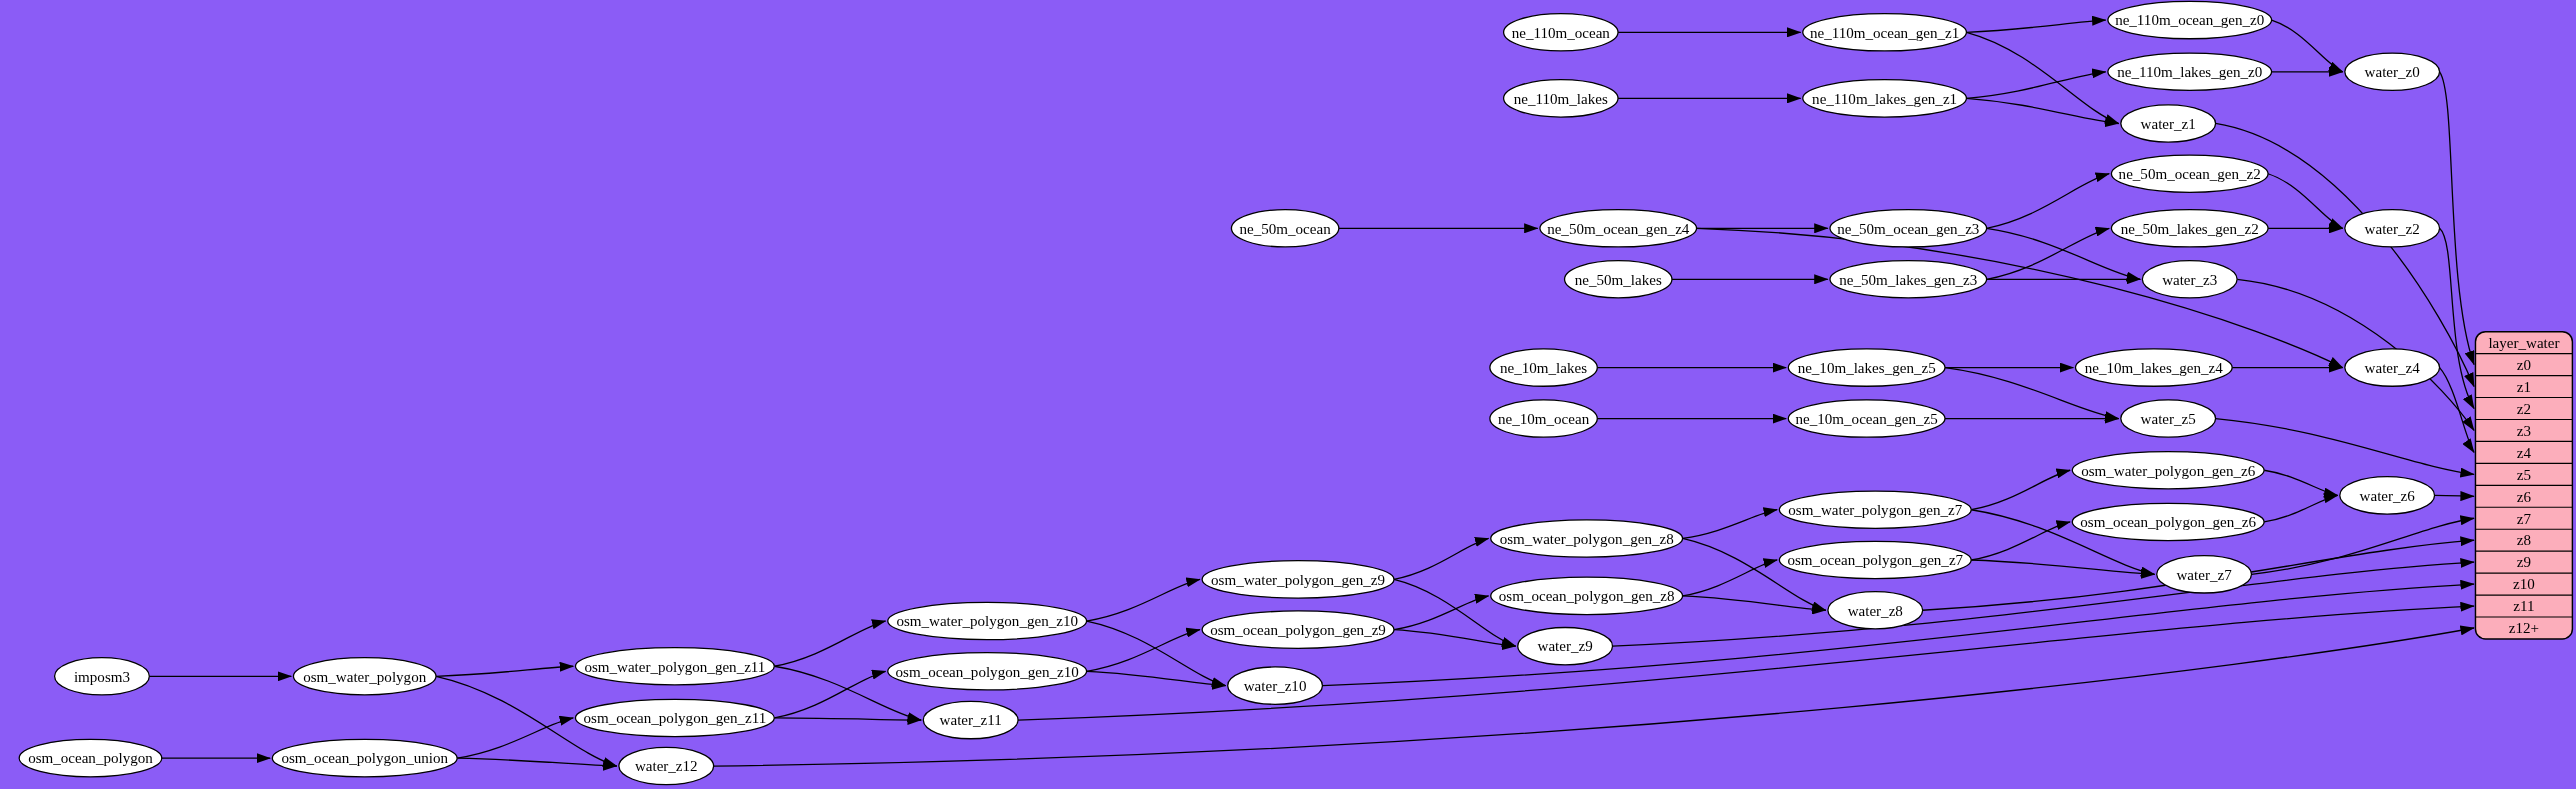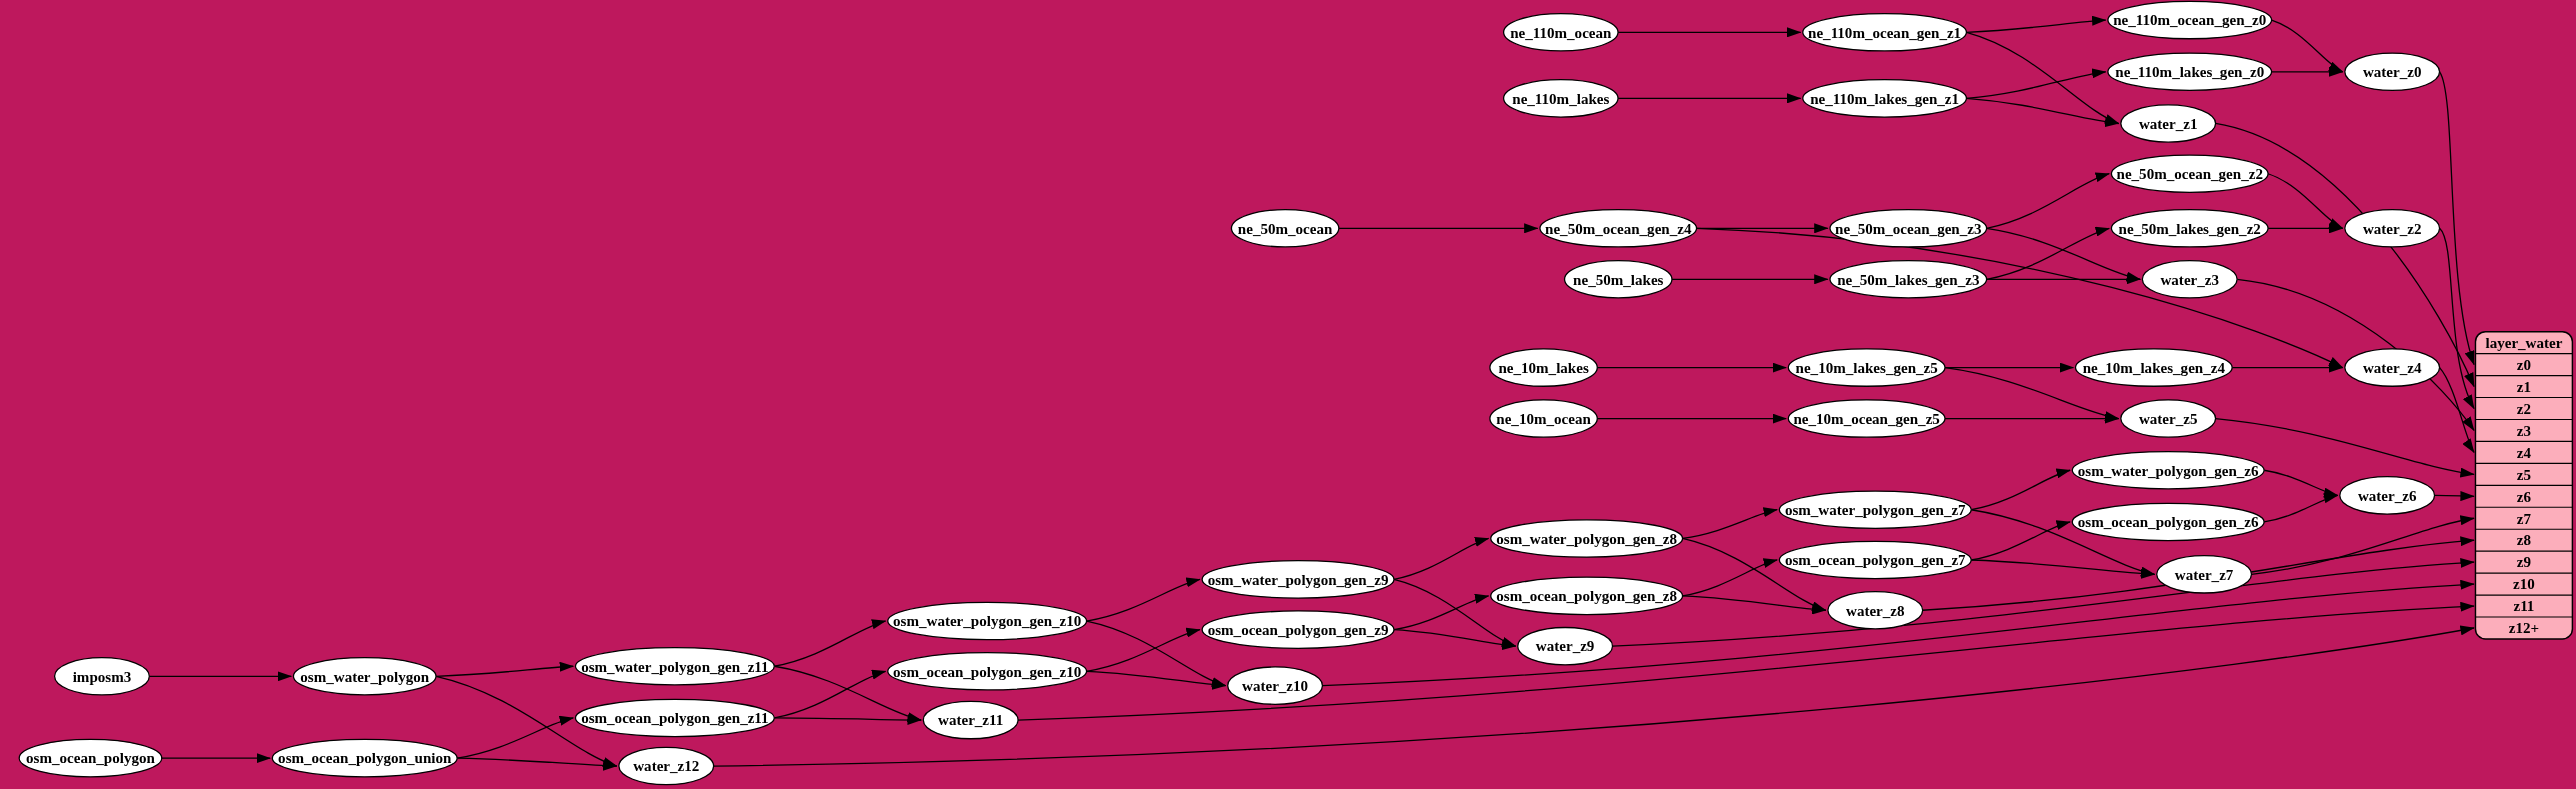--- a/index.html
+++ b/index.html
@@ -3,22 +3,21 @@
 <meta charset="utf-8">
 <style>
   html, body {
     margin: 0;
     padding: 0;
     background: #ffffff;
   }
   .diagram-wrap {
     width: 100%;
     margin: 0;
-    background: #be185d;
-    font-weight: bold;
+    background: #8b5cf6;
   }
   svg {
     display: block;
     width: 100%;
     height: auto;
     font-family: "Liberation Serif", "DejaVu Serif", serif;
   }
   .node-ellipse {
     fill: #ffffff;
     stroke: #000000;

